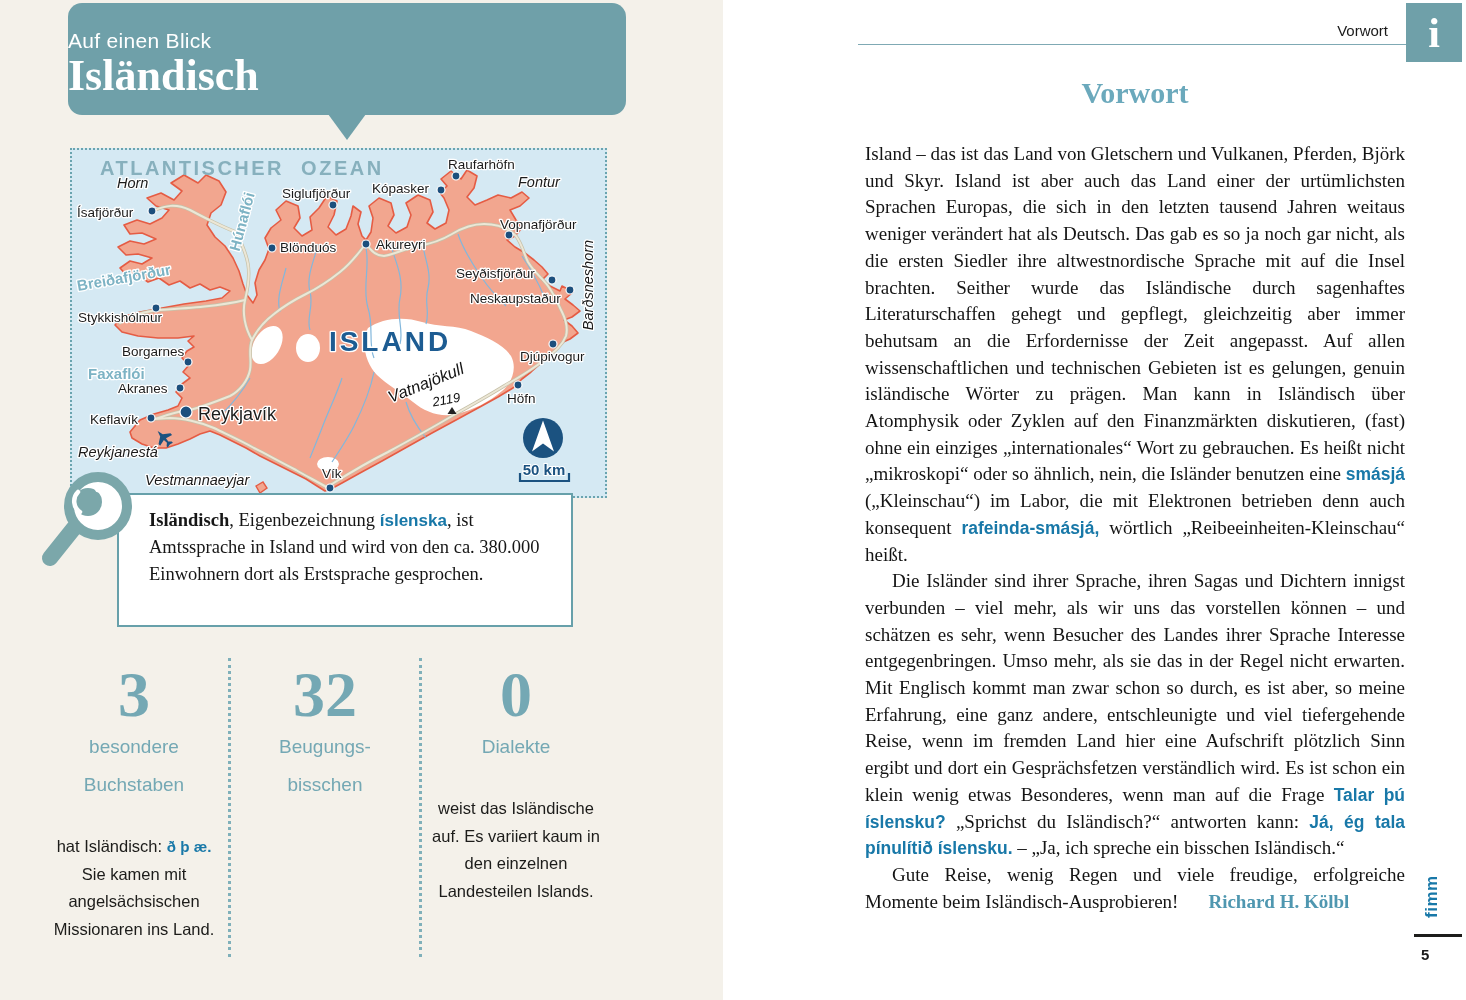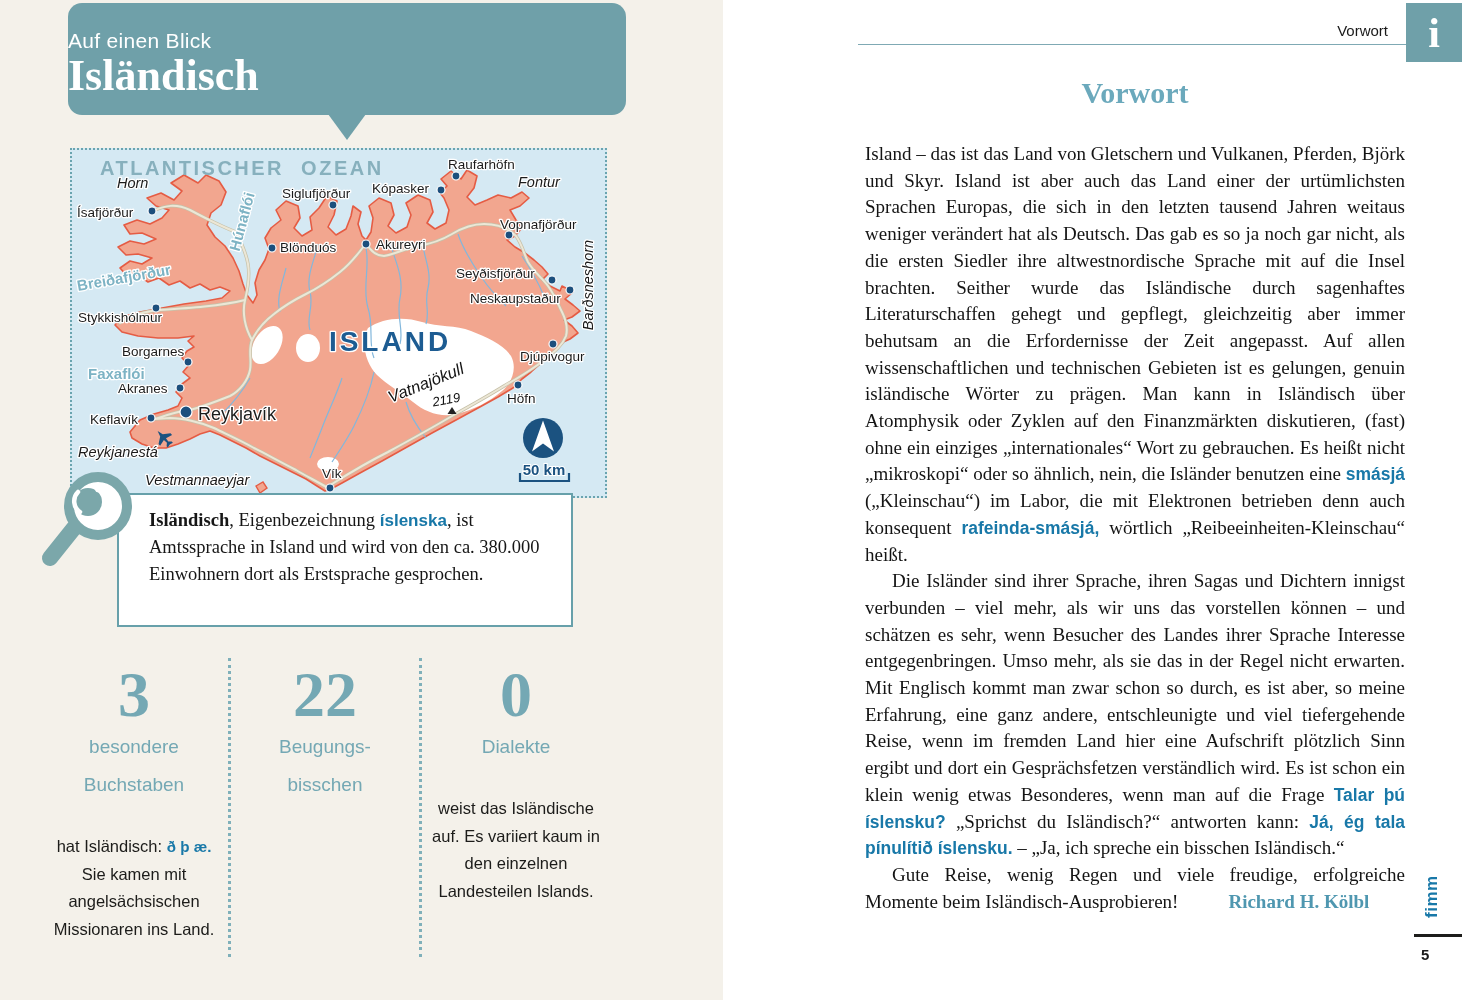--- a/index.html
+++ b/index.html
@@ -57,21 +57,21 @@
   .head-rule{position:absolute;left:135px;top:44px;width:548px;height:0;border-top:1.6px solid #7fa9b4;}
   .info-tab{position:absolute;left:683px;top:3px;width:56px;height:59px;background:var(--teal);
             display:flex;align-items:center;justify-content:center;
             font-family:"Liberation Serif",serif;font-weight:bold;font-size:42px;color:#fff;}
   .page-title{position:absolute;left:142px;top:76px;width:540px;text-align:center;
               font-family:"Liberation Serif",serif;font-weight:bold;font-size:30px;color:#6ba9bc;}
   .body-col{position:absolute;left:142px;top:141px;width:540px;
             font-family:"Liberation Serif",serif;font-size:19px;line-height:26.7px;color:#141414;
             text-align:justify;hyphens:auto;}
   .body-col p.indent{text-indent:27px;}
-  .signature{font-family:"Liberation Serif",serif;font-weight:bold;color:#4f97b0;margin-left:50px;}
+  .signature{font-family:"Liberation Serif",serif;font-weight:bold;color:#4f97b0;margin-left:30px;}
   .side-label{position:absolute;left:691px;top:860px;font-weight:bold;font-size:17px;color:var(--blue);
               transform:rotate(-90deg);transform-origin:left top;letter-spacing:.5px;
               translate:8px 58px;}
   .folio-rule{position:absolute;left:691px;top:934px;width:48px;height:2.5px;background:#1d1d1b;}
   .folio-num{position:absolute;left:698px;top:946px;font-weight:bold;font-size:15px;color:#1a1a1a;}
 </style>
 </head>
 <body>
 
 <div class="left-page">
@@ -200,21 +200,21 @@
   </div>
 
   <div class="stats" id="stats">
       <div class="stat-col">
         <div class="stat-num">3</div>
         <div class="stat-label">besondere
 Buchstaben</div>
         <div class="stat-body"><span>hat Isländisch: </span><span class="seg-hl">ð þ æ.</span><span> Sie kamen mit angelsächsi­schen Missionaren ins Land.</span></div>
       </div>
       <div class="stat-col">
-        <div class="stat-num">22</div>
+        <div class="stat-num">32</div>
         <div class="stat-label">Beugungs-
 bisschen</div>
       </div>
       <div class="stat-col">
         <div class="stat-num">0</div>
         <div class="stat-label">Dialekte</div>
         <div class="stat-body"><span>weist das Isländische auf. Es variiert kaum in den einzelnen Landesteilen Islands.</span></div>
       </div>
     </div>
 </div>

